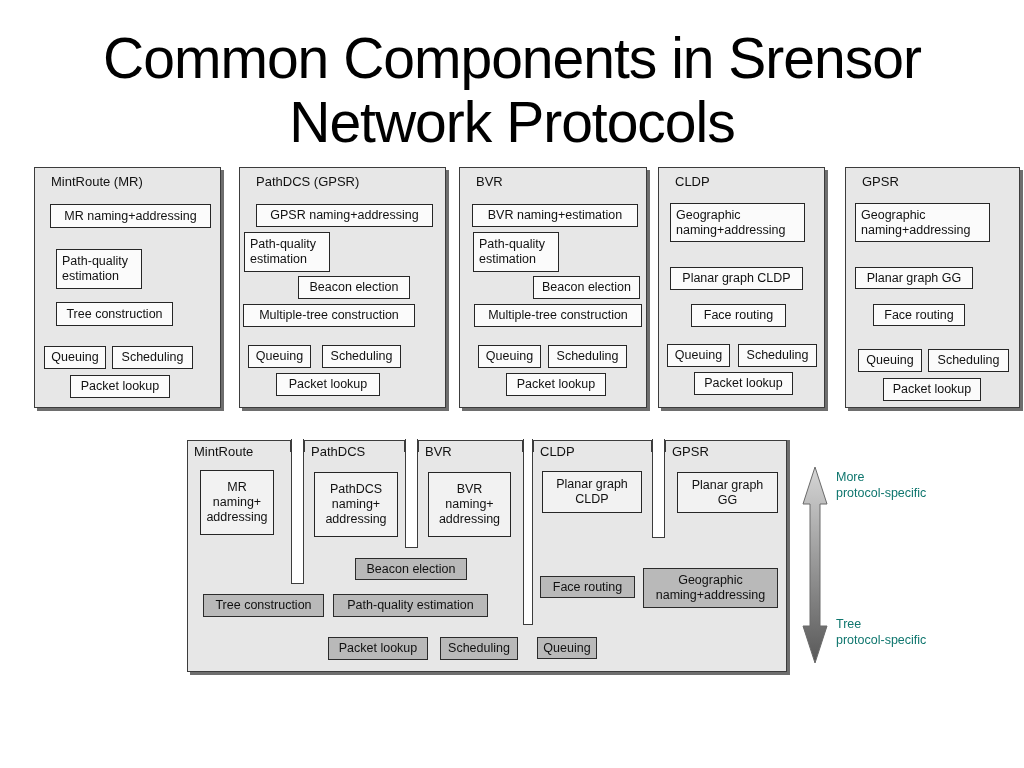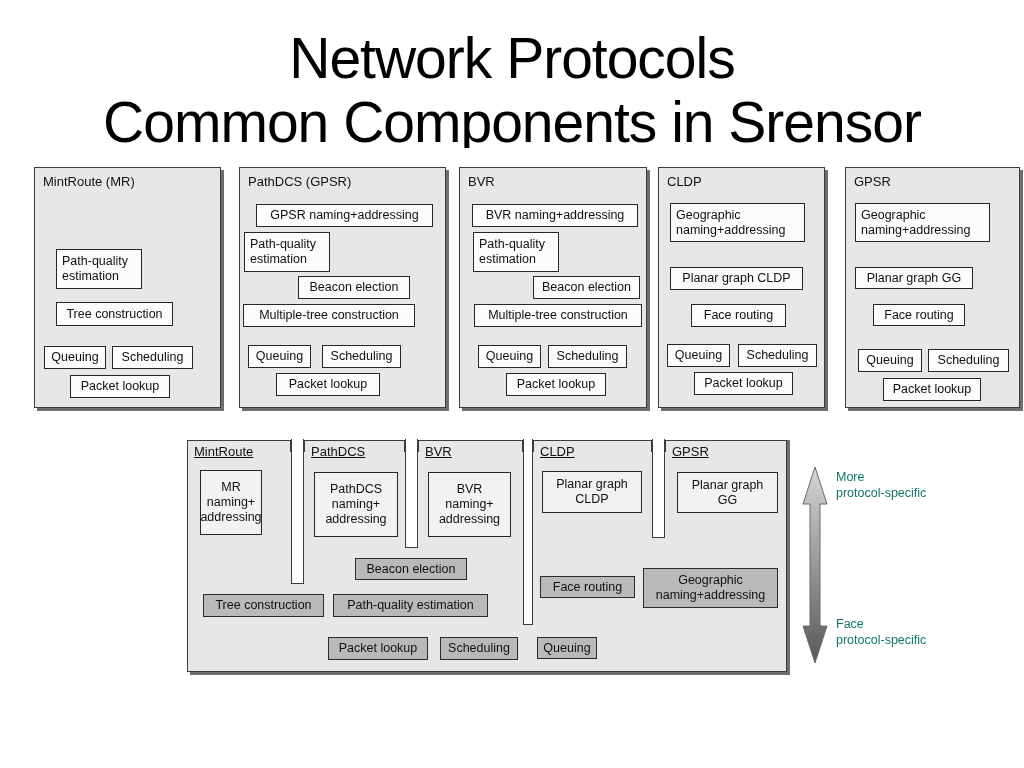--- a/index.html
+++ b/index.html
@@ -11,21 +11,21 @@
                text-align:center;font-size:57px;line-height:64px;letter-spacing:-1px;color:#000;}
 
   
   .panel{position:absolute;top:167px;height:241px;background:#e7e7e7;
          border:1.5px solid #3c3c3c;box-shadow:3px 3px 0 #6e6e6e;box-sizing:border-box;}
   #p1{left:34px;width:187px}
   #p2{left:239px;width:207px}
   #p3{left:459px;width:188px}
   #p4{left:658px;width:167px}
   #p5{left:845px;width:175px}
-  .ptitle{position:absolute;left:8px;top:6px;font-size:13px;}
+  .ptitle{position:absolute;left:16px;top:6px;font-size:13px;}
 
   .wbox{position:absolute;background:#fbfbfb;border:1px solid #262626;font-size:12.5px;line-height:15px;
         display:flex;align-items:center;justify-content:center;text-align:center;box-sizing:border-box;}
   .wbox.left{justify-content:flex-start;text-align:left;padding:2px 5px;}
 
   #p1-naming{left:15px;top:36px;width:161px;height:24px}
   #p1-pq{left:21px;top:81px;width:86px;height:40px}
   #p1-tree{left:21px;top:134px;width:117px;height:24px}
   #p1-queue{left:9px;top:178px;width:62px;height:23px}
   #p1-sched{left:77px;top:178px;width:81px;height:23px}
@@ -69,30 +69,30 @@
   #f1{left:187px;width:104px}
   #f2{left:304px;width:101px}
   #f3{left:418px;width:105px}
   #f4{left:533px;width:119px}
   #f5{left:665px;width:122px;box-shadow:3px 0 0 #6e6e6e;}
   .slot{position:absolute;top:439px;background:#ffffff;border:1.5px solid #3c3c3c;border-top:none;box-sizing:border-box;}
   #s1{left:291px;width:13px;height:145px}
   #s2{left:405px;width:13px;height:109px}
   #s3{left:523px;width:10px;height:186px}
   #s4{left:652px;width:13px;height:99px}
-  .flabel{position:absolute;font-size:13px;text-decoration:underline;}
+  .flabel{position:absolute;font-size:13px;}
   #f1-label{left:194px;top:444px}
   #f2-label{left:311px;top:444px}
   #f3-label{left:425px;top:444px}
   #f4-label{left:540px;top:444px}
   #f5-label{left:672px;top:444px}
 
   .nbox{position:absolute;background:#f2f2f2;border:1px solid #262626;font-size:12.5px;line-height:15px;
         display:flex;align-items:center;justify-content:center;text-align:center;white-space:pre-line;box-sizing:border-box;}
-  #n1{left:200px;top:470px;width:62px;height:65px}
+  #n1{left:200px;top:470px;width:74px;height:65px}
   #n2{left:314px;top:472px;width:84px;height:65px}
   #n3{left:428px;top:472px;width:83px;height:65px}
   #n4{left:542px;top:471px;width:100px;height:42px}
   #n5{left:677px;top:472px;width:101px;height:41px}
 
   .gbox{position:absolute;background:#b9b9b9;border:1px solid #2b2b2b;font-size:12.5px;line-height:15px;
         display:flex;align-items:center;justify-content:center;text-align:center;box-sizing:border-box;}
   #c-beacon{left:355px;top:558px;width:112px;height:22px}
   #c-tree{left:203px;top:594px;width:121px;height:23px}
   #c-pq{left:333px;top:594px;width:155px;height:23px}
@@ -106,47 +106,48 @@
   .arrow-label{position:absolute;font-size:12.5px;line-height:16px;white-space:pre-line;color:#0f766e;}
   #arrow-more{left:836px;top:469px}
   #arrow-less{left:836px;top:616px}
 </style>
 </head>
 <body>
 
 <div class="stage">
 
   <div class="slide-title">
+    <div>Common Components in Srensor</div>
     <div>Network Protocols</div>
-    <div>Common Components in Srensor</div>
   </div>
 
   <div class="panel" id="p1">
     <div class="ptitle">MintRoute (MR)</div>
+    <div class="wbox" id="p1-naming">MR naming+addressing</div>
     <div class="wbox left" id="p1-pq">Path-quality estimation</div>
     <div class="wbox" id="p1-tree">Tree construction</div>
     <div class="wbox" id="p1-queue">Queuing</div>
     <div class="wbox" id="p1-sched">Scheduling</div>
     <div class="wbox" id="p1-packet">Packet lookup</div>
   </div>
 
   <div class="panel" id="p2">
     <div class="ptitle">PathDCS (GPSR)</div>
     <div class="wbox" id="p2-naming">GPSR naming+addressing</div>
     <div class="wbox left" id="p2-pq">Path-quality estimation</div>
     <div class="wbox" id="p2-beacon">Beacon election</div>
     <div class="wbox" id="p2-mtree">Multiple-tree construction</div>
     <div class="wbox" id="p2-queue">Queuing</div>
     <div class="wbox" id="p2-sched">Scheduling</div>
     <div class="wbox" id="p2-packet">Packet lookup</div>
   </div>
 
   <div class="panel" id="p3">
     <div class="ptitle">BVR</div>
-    <div class="wbox" id="p3-naming">BVR naming+addressing</div>
+    <div class="wbox" id="p3-naming">BVR naming+estimation</div>
     <div class="wbox left" id="p3-pq">Path-quality estimation</div>
     <div class="wbox" id="p3-beacon">Beacon election</div>
     <div class="wbox" id="p3-mtree">Multiple-tree construction</div>
     <div class="wbox" id="p3-queue">Queuing</div>
     <div class="wbox" id="p3-sched">Scheduling</div>
     <div class="wbox" id="p3-packet">Packet lookup</div>
   </div>
 
   <div class="panel" id="p4">
     <div class="ptitle">CLDP</div>
@@ -215,16 +216,16 @@
       <linearGradient id="arrowgrad" x1="0" y1="0" x2="0" y2="1">
         <stop offset="0" stop-color="#d6d6d6"></stop>
         <stop offset="1" stop-color="#585858"></stop>
       </linearGradient>
     </defs>
     <polygon points="13,1 25,38 18,38 18,160 25,160 13,197 1,160 8,160 8,38 1,38" fill="url(#arrowgrad)" stroke="#6a6a6a" stroke-width="1"></polygon>
   </svg>
 
   <div class="arrow-label" id="arrow-more">More
 protocol-specific</div>
-  <div class="arrow-label" id="arrow-less">Face
+  <div class="arrow-label" id="arrow-less">Tree
 protocol-specific</div>
 
 </div>
 
 </body></html>

